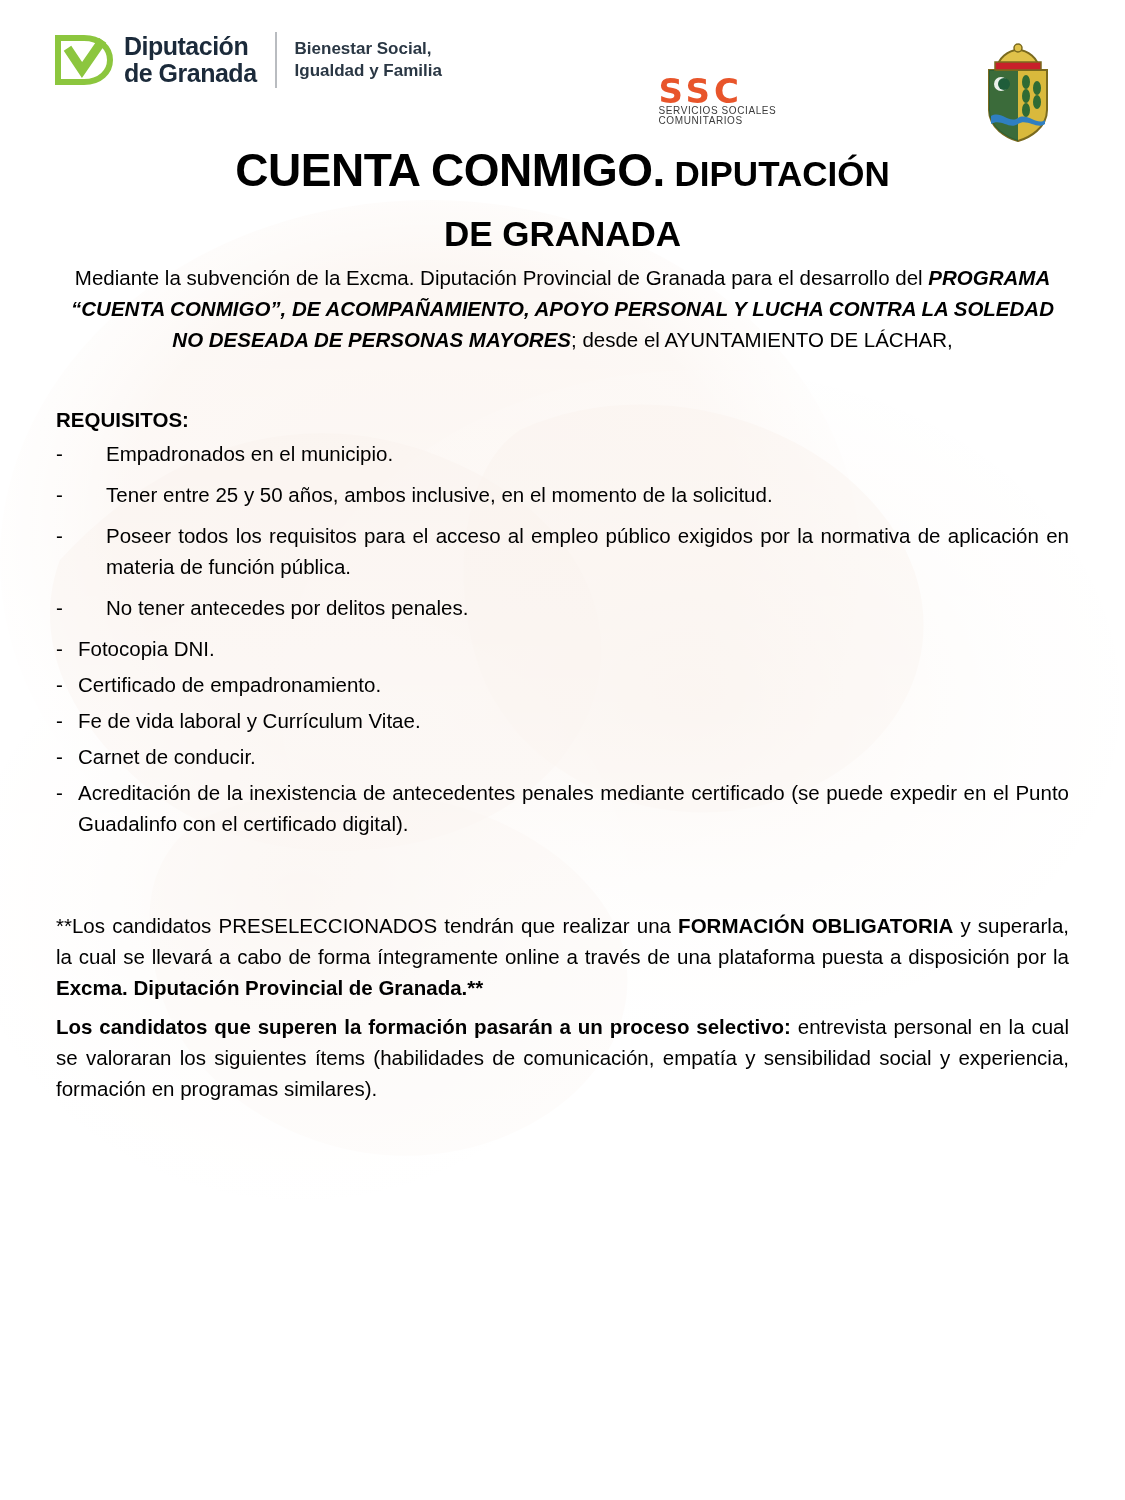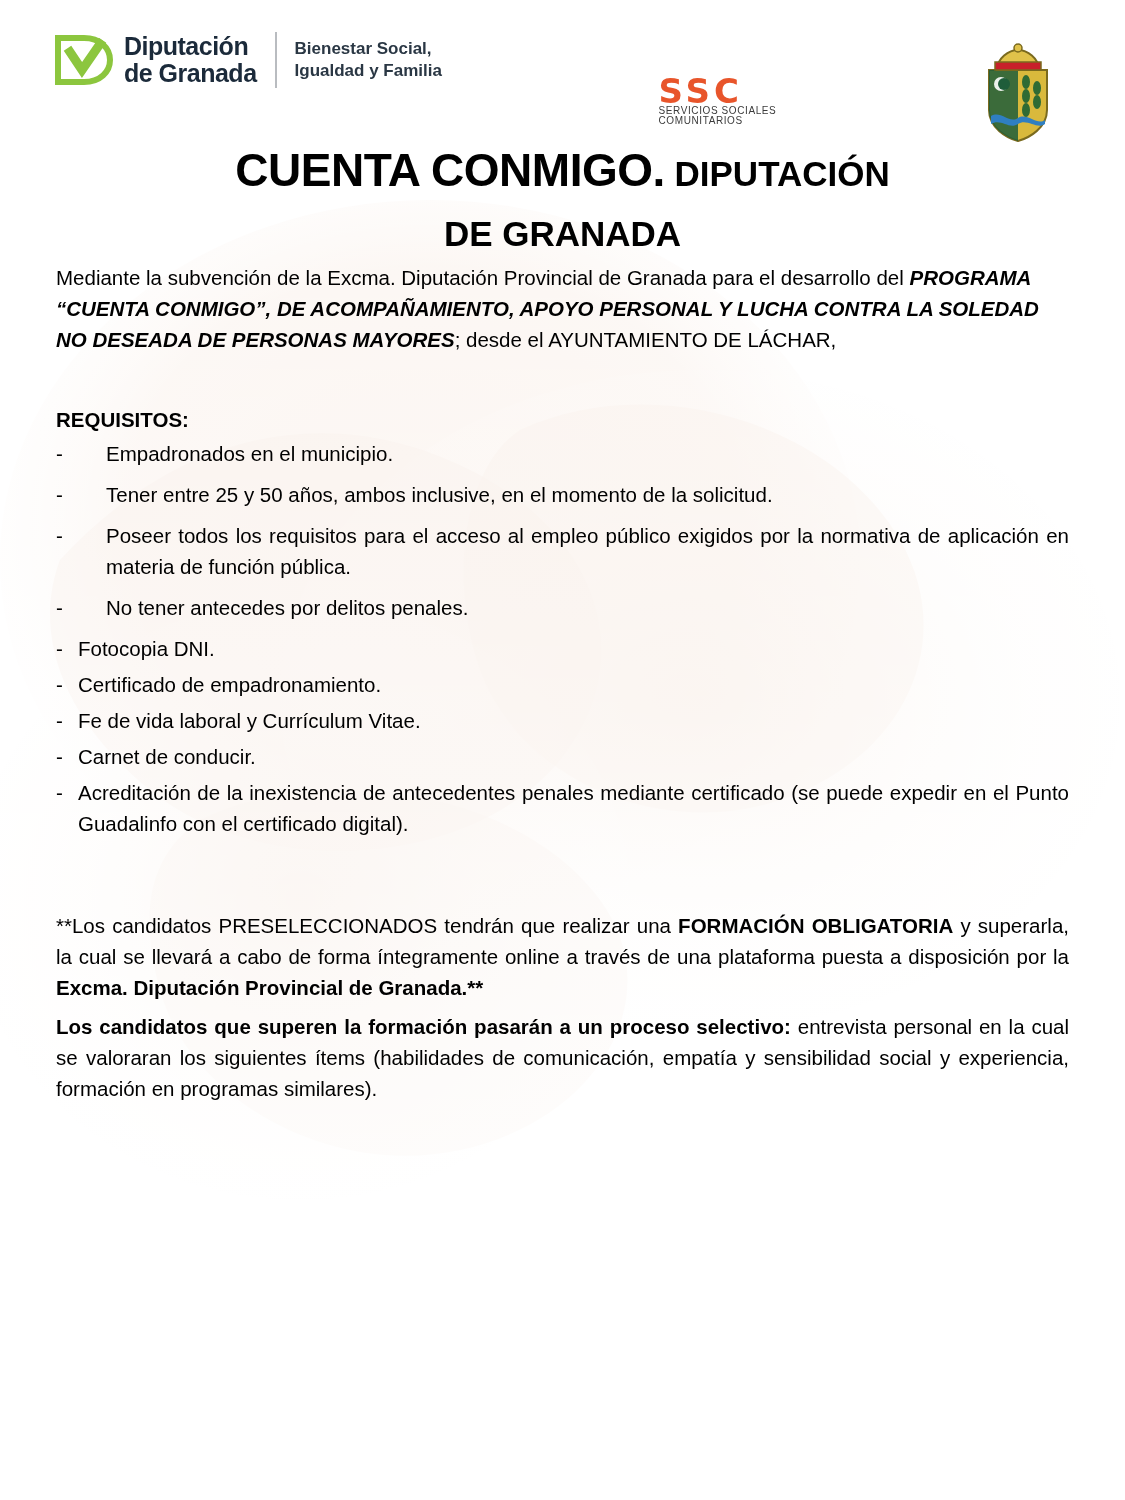--- a/index.html
+++ b/index.html
@@ -124,20 +124,21 @@
     letter-spacing: 0;
   }
 
   
   p.para {
     font-size: 20.5px;
     line-height: 31px;
     margin: 0;
   }
   .intro {
+    text-align: center;
     margin-top: 28px;
   }
   .intro .it {
     font-style: italic;
     font-weight: bold;
   }
 
   .justify { text-align: justify; }
   .bold { font-weight: bold; }
   .ital-bold-u {

